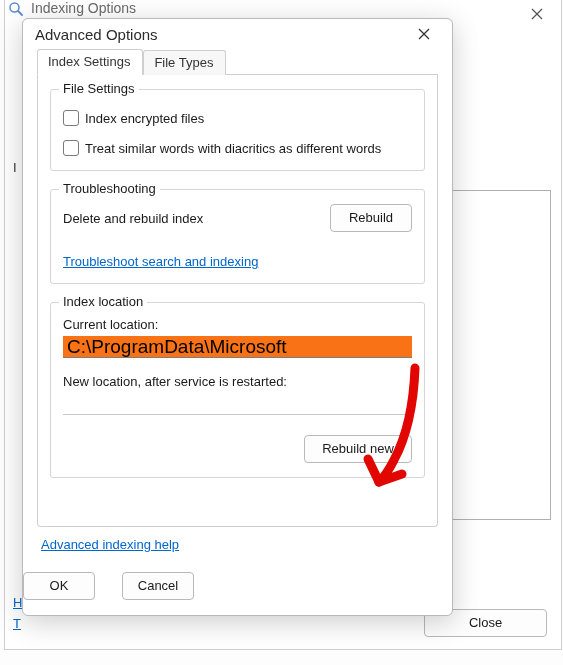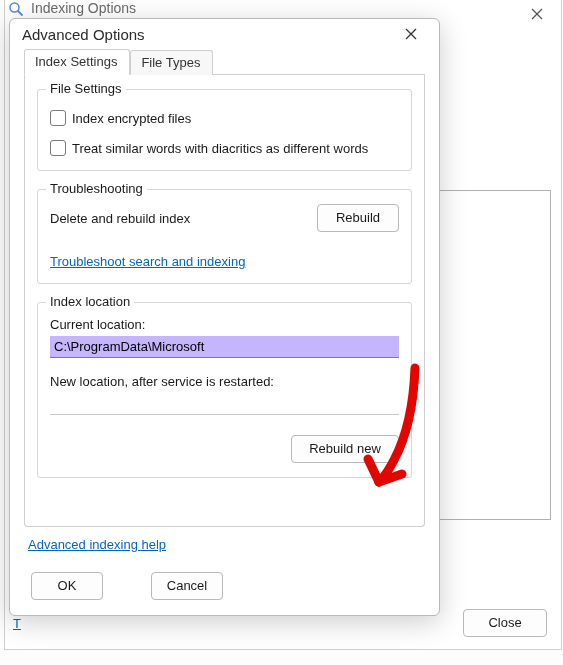--- a/index.html
+++ b/index.html
@@ -56,32 +56,32 @@
     left: 25px; top: 190px;
     right: 10px;
     height: 330px;
     border: 1px solid #b0b0b0;
     background: #ffffff;
   }
 
   .parent-close-btn {
     position: absolute;
     right: 14px; bottom: 12px;
-    width: 84px; height: 28px;
+    width: 123px; height: 28px;
     border: 1px solid #b3b3b3;
     border-radius: 4px;
     background: #fdfdfd;
     text-align: center;
     line-height: 26px;
   }
 
   
   .advopt-dialog {
     position: absolute;
-    left: 9px; top: 18px;
+    left: 22px; top: 18px;
     width: 431px; height: 598px;
     background: #ffffff;
     border: 1px solid #b9b9b9;
     box-shadow: 0 6px 28px rgba(0,0,0,0.20);
     border-radius: 6px;
     display: flex;
     flex-direction: column;
   }
   .adv-titlebar {
     height: 36px;
@@ -177,39 +177,38 @@
   .btn {
     min-width: 82px;
     height: 28px;
     padding: 0 14px;
     border: 1px solid #b9b9b9;
     border-radius: 4px;
     background: #fdfdfd;
     text-align: center;
     line-height: 26px;
     display: inline-block;
-    margin-left: 21px;
   }
 
   .blue-link {
     color: #0066cc;
     text-decoration: underline;
     cursor: pointer;
   }
 
   .loc-label { margin-bottom: 4px; }
   .loc-field {
     width: 100%;
     height: 22px;
     padding: 2px 4px;
     border: none;
     border-bottom: 1px solid #7d7d7d;
-    background: #c4b5fd;
+    background: #f97316;
     font-family: inherit;
-    font-size: 13px;
+    font-size: 19px;
   }
   .loc-row2 { margin-top: 16px; }
   .loc-empty {
     width: 100%;
     height: 22px;
     border: none;
     border-bottom: 1px solid #c8c8c8;
   }
   .select-new-row {
     display: flex;

